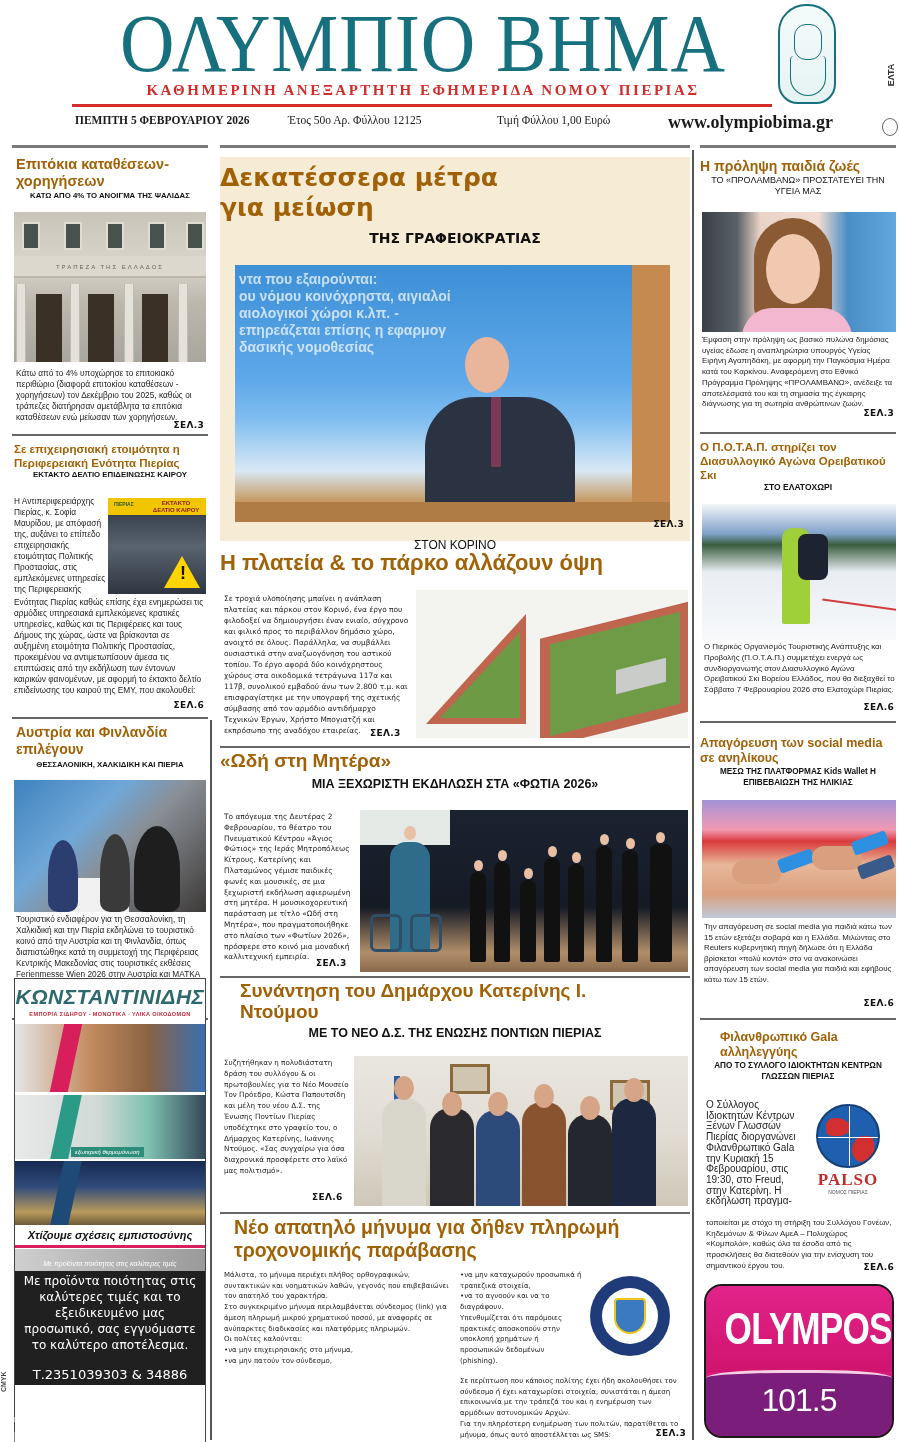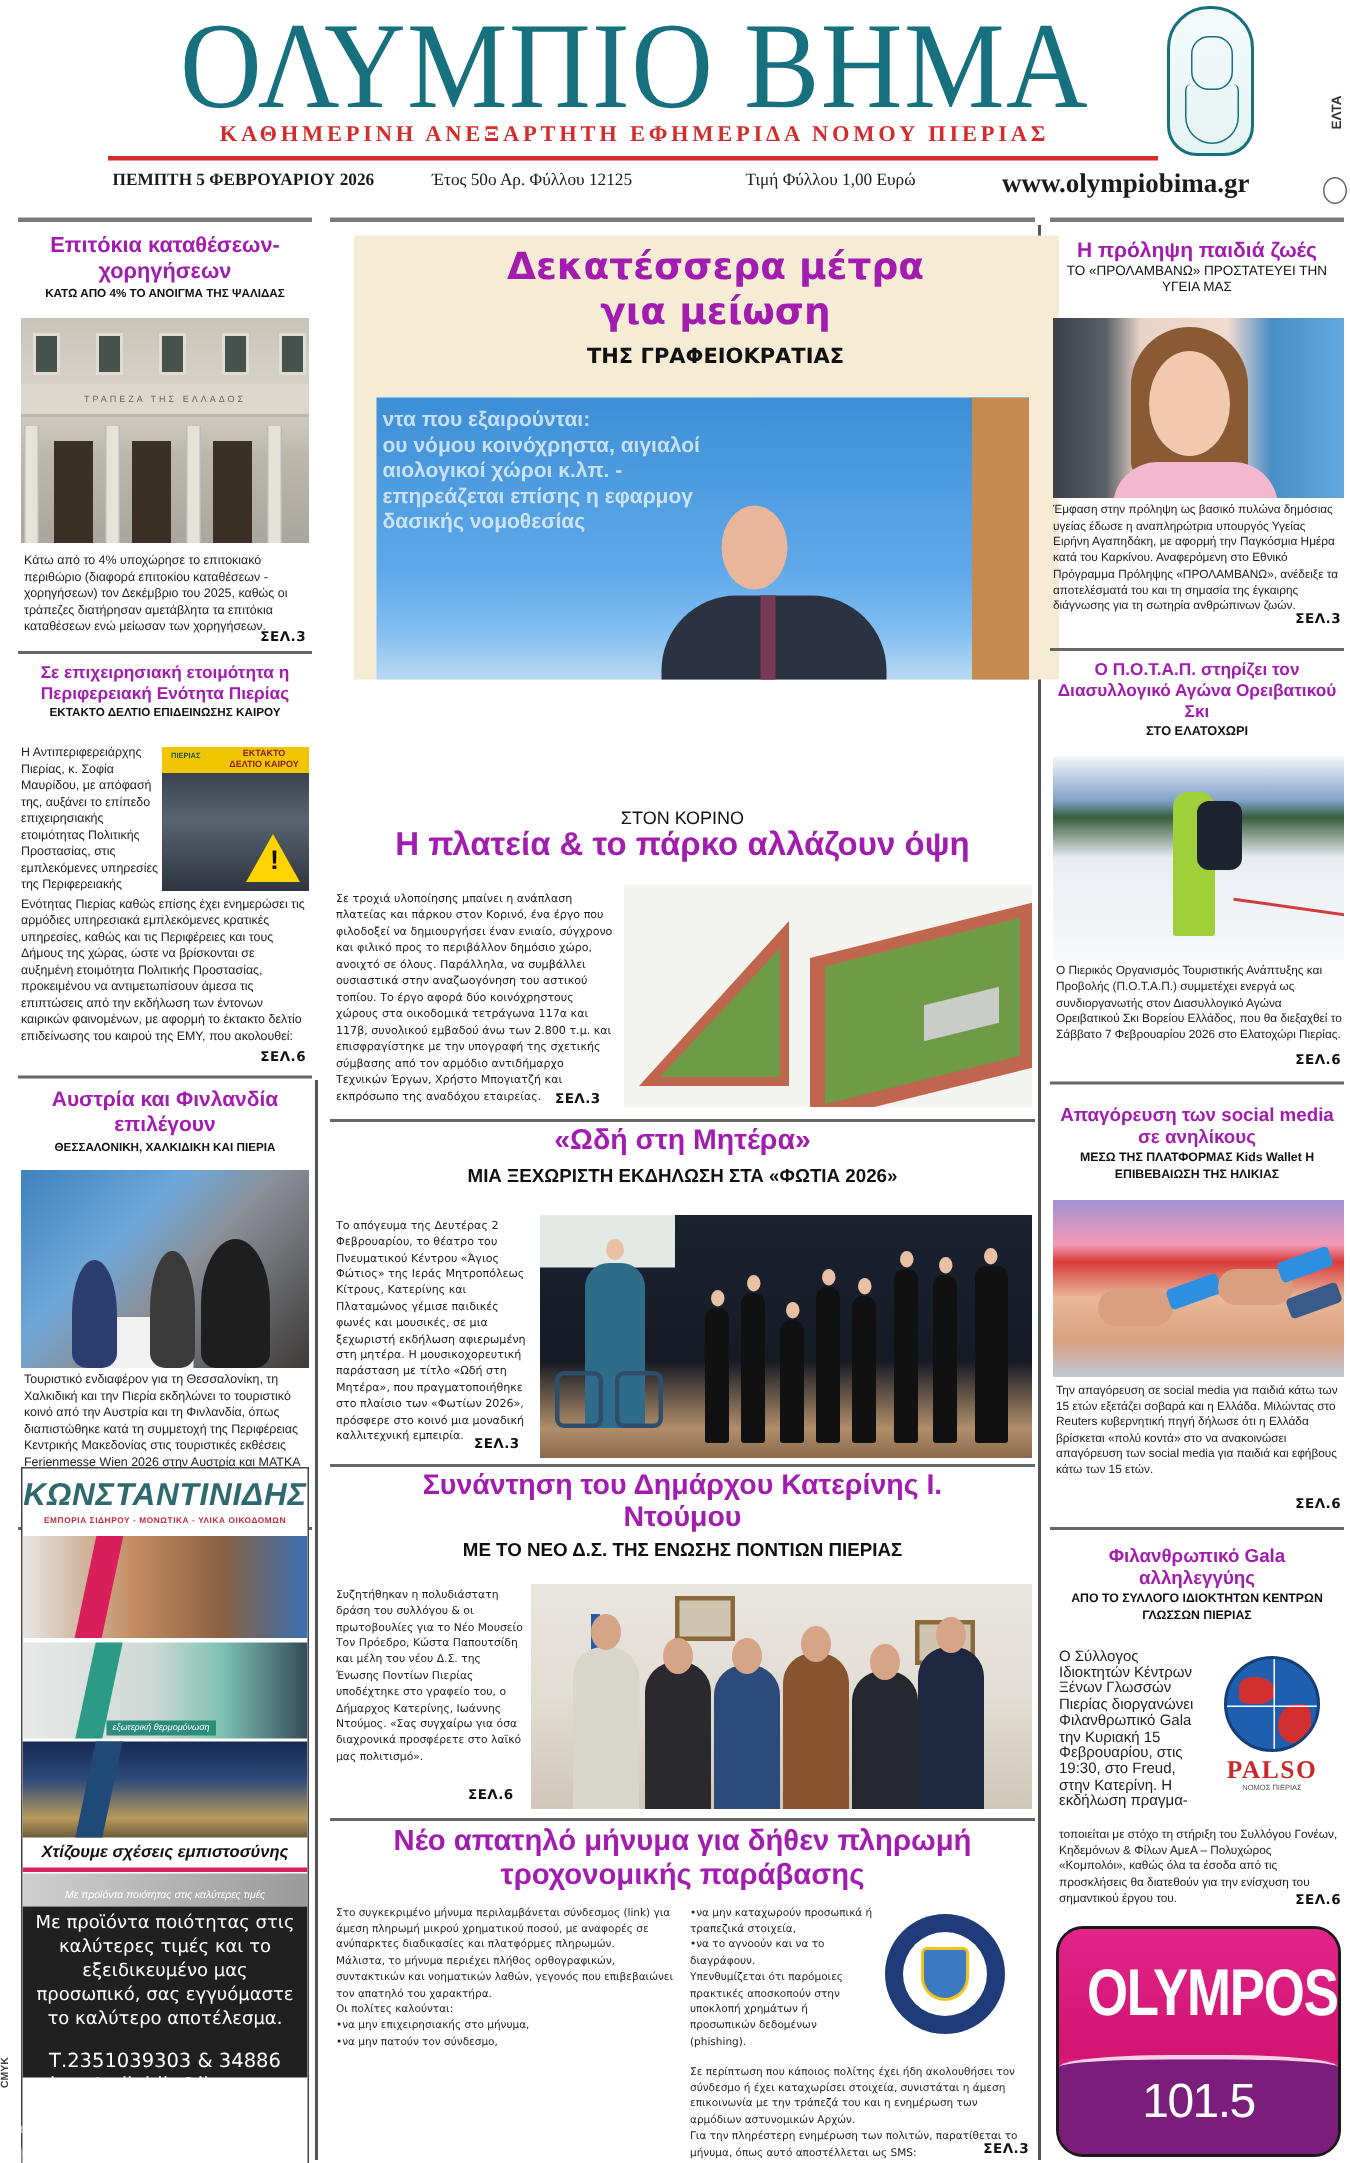--- a/index.html
+++ b/index.html
@@ -22,21 +22,21 @@
   .zeus { position: absolute; left: 778px; top: 4px; width: 58px; height: 100px; border: 2px solid #16707e; border-radius: 28px 28px 20px 20px; background: linear-gradient(180deg,#f4fbfb,#e6f3f3); }
   .zeus .face { position:absolute; left: 14px; top: 18px; width: 28px; height: 36px; border: 1.5px solid #16707e; border-radius: 12px; }
   .zeus .beard { position:absolute; left: 10px; top: 50px; width: 36px; height: 40px; border: 1.5px solid #16707e; border-radius: 4px 4px 18px 18px; border-top: none; }
   .elta { position: absolute; left: 880px; top: 70px; font-size: 9px; font-weight: bold; transform: rotate(-90deg); color: #333; }
   .stamp { position: absolute; left: 882px; top: 118px; width: 16px; height: 18px; border: 1.5px solid #666; border-radius: 50%; }
 
   .hr-top { position: absolute; top: 145px; height: 3px; background: #7a7a7a; }
 
   
   .art { position: absolute; overflow: hidden; }
-  .h-big { font-weight: bold; text-align: center; color: #a21caf; }
+  .h-big { font-weight: bold; text-align: left; color: #a16207; }
   .h-up { font-weight: bold; text-align: center; color: #111; text-transform: none; }
   .body { font-size: 8.3px; line-height: 11px; color: #222; }
   .sel { font-family: "DejaVu Sans", sans-serif; font-weight: bold; font-size: 9px; text-align: right; color: #111; letter-spacing: 0.3px; }
   .photo { position: absolute; overflow: hidden; }
   .vline { position: absolute; width: 2px; background: #555; }
   .hline { position: absolute; height: 2px; background: #666; }
 
   
   .bank-photo { background: linear-gradient(180deg,#c9c4b8 0%,#d9d5cc 35%,#bdb8ac 60%,#a9a69e 100%); }
   .bank-photo .pillar { position: absolute; top: 72px; width: 10px; height: 80px; background: #e6e2d8; border-left: 1px solid #bbb; border-right: 1px solid #bbb; }
@@ -228,21 +228,21 @@
 </aside>
 <div class="cmyk">CMYK</div>
 <div class="digitized">
   <div style="font-size:7px;color:rgba(255,255,255,0.6);">digitized for</div>
   <div>frontpages.gr</div>
 </div>
 
 <div class="vline" style="left:210px;top:720px;height:720px;"></div>
 <div class="vline" style="left:692px;top:150px;height:1290px;"></div>
 
-<article class="art lead" style="left:236px;top:157px;width:470px;height:296px;padding-left:12px;">
+<article class="art lead" style="left:220px;top:157px;width:470px;height:384px;">
   <div class="h-big" style="font-family:'DejaVu Sans',sans-serif;font-size:25px;line-height:30px;padding-top:6px;">
     <div>Δεκατέσσερα μέτρα</div>
     <div>για μείωση</div>
   </div>
   <div class="h-up" style="font-family:'DejaVu Sans',sans-serif;font-size:14px;line-height:18px;margin-top:6px;">ΤΗΣ ΓΡΑΦΕΙΟΚΡΑΤΙΑΣ</div>
   <div class="photo lead-photo" style="left:15px;top:108px;width:435px;height:257px;">
     <div class="screen-text">
       <div>ντα που εξαιρούνται:</div>
       <div>ου νόμου κοινόχρηστα, αιγιαλοί</div>
       <div>αιολογικοί χώροι κ.λπ. -</div>
@@ -327,22 +327,22 @@
       <div class="hd" style="left:226px;top:40px;"></div>
     <div class="pp" style="left:258px;height:108px;background:#1d2840;"></div>
       <div class="hd" style="left:270px;top:22px;"></div>
   </div>
 </article>
 <div class="hline" style="left:220px;top:1212px;width:470px;"></div>
 
 <article class="art" style="left:220px;top:1216px;width:470px;height:226px;">
   <div class="h-big" style="font-size:19.5px;line-height:23px;padding:0 14px;">Νέο απατηλό μήνυμα για δήθεν πληρωμή τροχονομικής παράβασης</div>
   <div class="body" style="position:absolute;left:4px;top:54px;width:228px;font-family:'DejaVu Sans',sans-serif;font-size:7px;line-height:10.7px;">
+    <div>Μάλιστα, το μήνυμα περιέχει πλήθος ορθογραφικών, συντακτικών και νοηματικών λαθών, γεγονός που επιβεβαιώνει τον απατηλό του χαρακτήρα.</div>
     <div>Στο συγκεκριμένο μήνυμα περιλαμβάνεται σύνδεσμος (link) για άμεση πληρωμή μικρού χρηματικού ποσού, με αναφορές σε ανύπαρκτες διαδικασίες και πλατφόρμες πληρωμών.</div>
-    <div>Μάλιστα, το μήνυμα περιέχει πλήθος ορθογραφικών, συντακτικών και νοηματικών λαθών, γεγονός που επιβεβαιώνει τον απατηλό του χαρακτήρα.</div>
     <div>Οι πολίτες καλούνται:</div>
     <div>•να μην επιχειρησιακής στο μήνυμα,</div>
     <div>•να μην πατούν τον σύνδεσμο,</div>
   </div>
   <div class="body" style="position:absolute;left:240px;top:54px;width:124px;font-family:'DejaVu Sans',sans-serif;font-size:7px;line-height:10.7px;">
     <div>•να μην καταχωρούν προσωπικά ή τραπεζικά στοιχεία,</div>
     <div>•να το αγνοούν και να το διαγράφουν.</div>
     <div>Υπενθυμίζεται ότι παρόμοιες πρακτικές αποσκοπούν στην υποκλοπή χρημάτων ή προσωπικών δεδομένων (phishing).</div>
   </div>
   <div class="photo police" style="left:370px;top:60px;width:80px;height:80px;">

